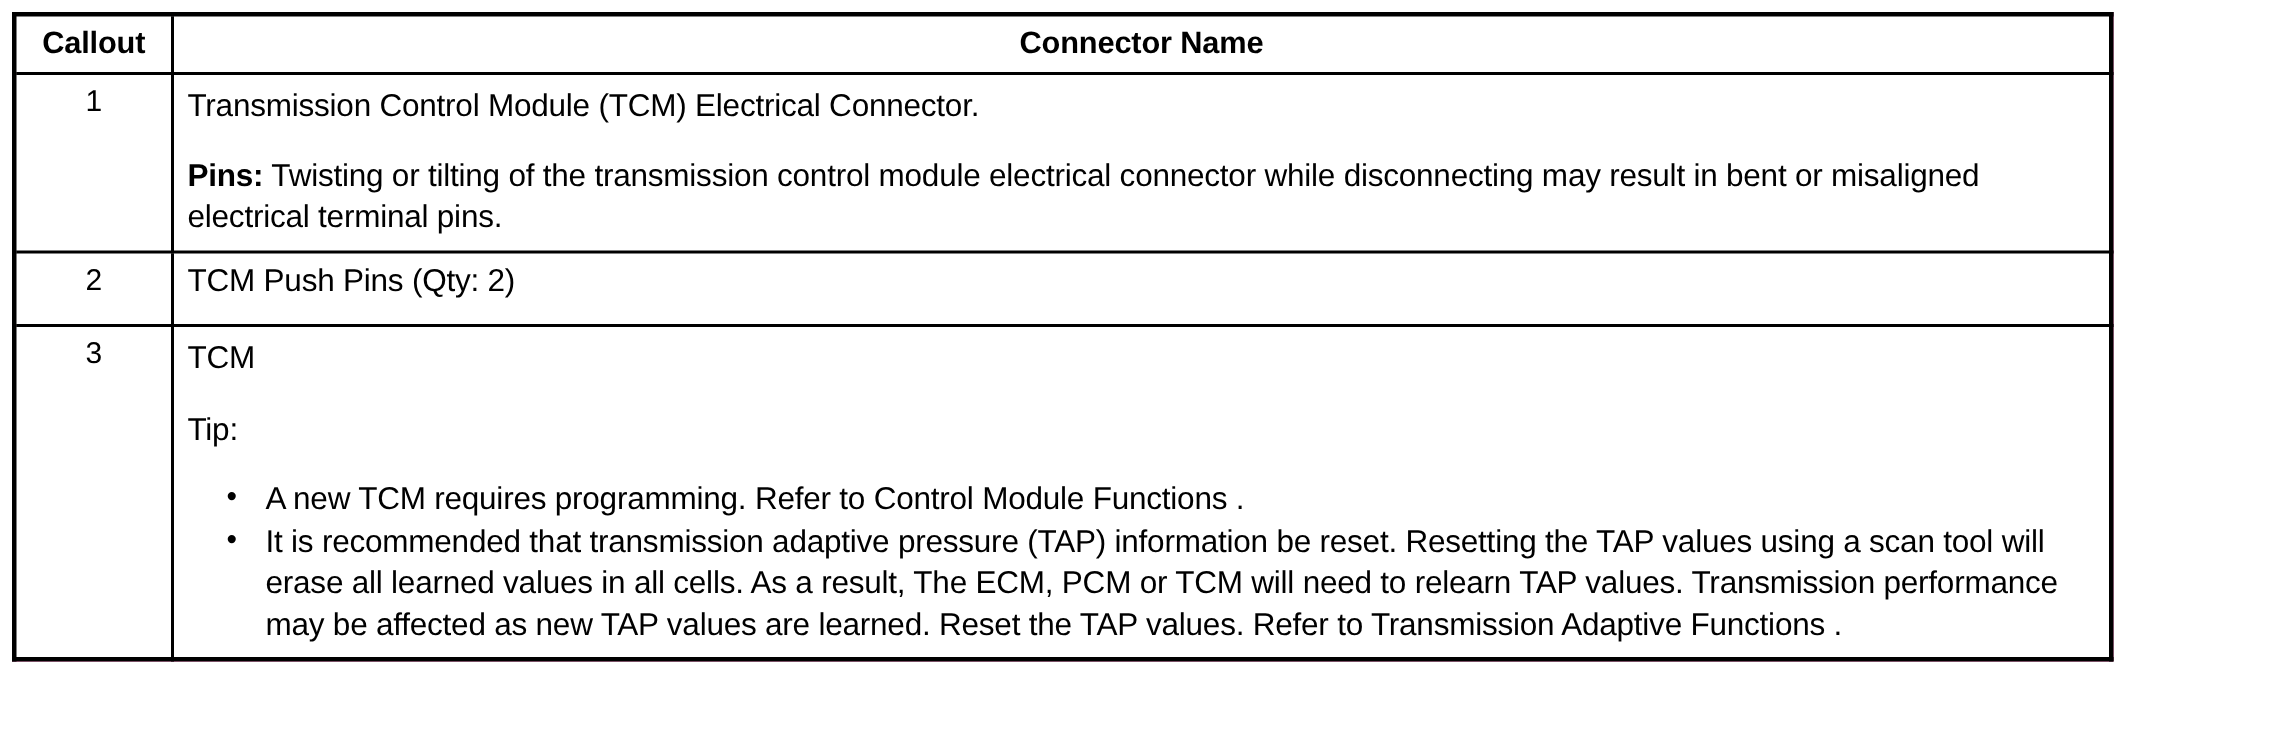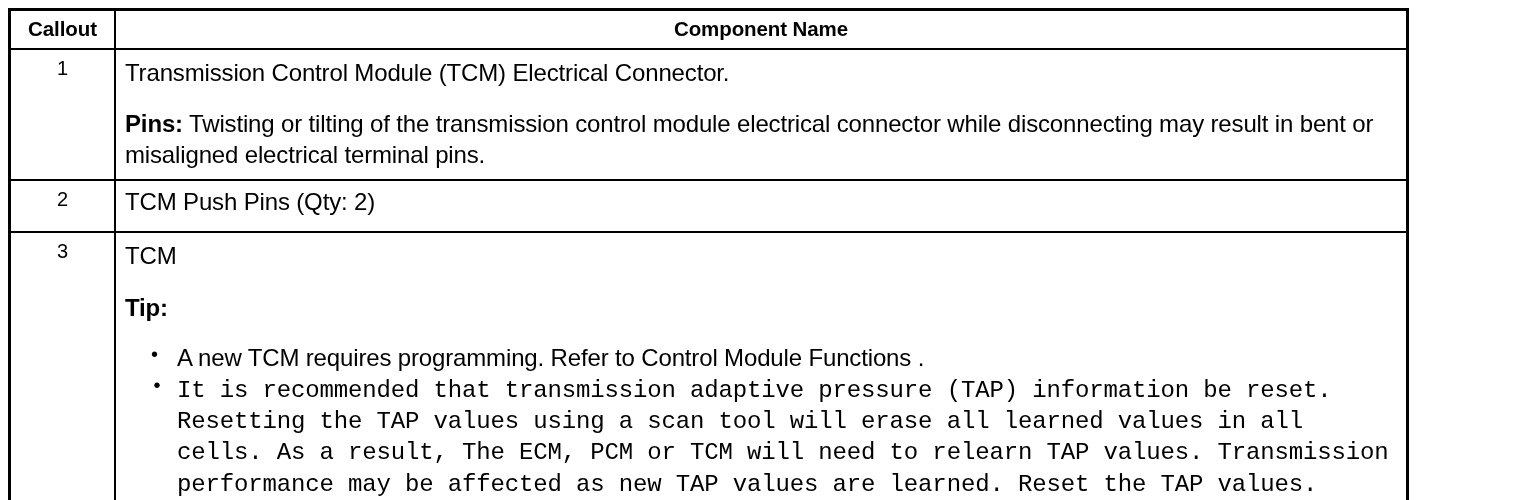--- a/index.html
+++ b/index.html
@@ -66,21 +66,21 @@
 
   td.cell-callout {
     text-align: center;
     vertical-align: middle;
     font-size: 20px;
     padding: 6px 4px;
     line-height: 1.2;
   }
 
   td.cell-name {
-    font-size: 24px;
+    font-size: 21px;
     padding: 8px 8px 8px 9px;
     line-height: 1.28;
     letter-spacing: -0.15px;
   }
 
   td.cell-name.compact {
     padding-top: 6px;
     padding-bottom: 14px;
   }
 
@@ -89,58 +89,57 @@
   }
   .para + .para {
     margin-top: 21px;
   }
 
   .lbl-bold {
     font-weight: bold;
   }
 
   .tip-label {
-    font-weight: bold;
+    font-weight: normal;
     margin: 0;
   }
 
   ul.tip-list {
     margin: 18px 0 0 0;
     padding: 0 0 0 52px;
     list-style: none;
   }
   ul.tip-list > li {
     position: relative;
     margin: 0;
     padding: 0 0 0 0;
     line-height: 1.30;
   }
   ul.tip-list > li + li {
     margin-top: 2px;
-    font-family: Liberation Mono, monospace;
   }
   ul.tip-list > li::before {
     content: "\2022";
     position: absolute;
     left: -26px;
     top: -1px;
     font-size: 20px;
     line-height: 1.30;
   }
 </style>
 </head>
 <body>
 
 <div class="page">
 
   <table class="component-table" style="border: 3px solid rgb(0, 0, 0);">
     <thead>
       <tr>
         <th class="head-callout col-callout">Callout</th>
-        <th class="head-name">Component Name</th>
+        <th class="head-name">Connector Name</th>
       </tr>
     </thead>
     <tbody>
 
       <tr>
         <td class="cell-callout col-callout">1</td>
         <td class="cell-name">
           <p class="para">Transmission Control Module (TCM) Electrical Connector.</p>
           <p class="para"><span class="lbl-bold">Pins:</span><span> Twisting or tilting of the transmission control module electrical connector while disconnecting may result in bent or misaligned electrical terminal pins.</span></p>
         </td>

